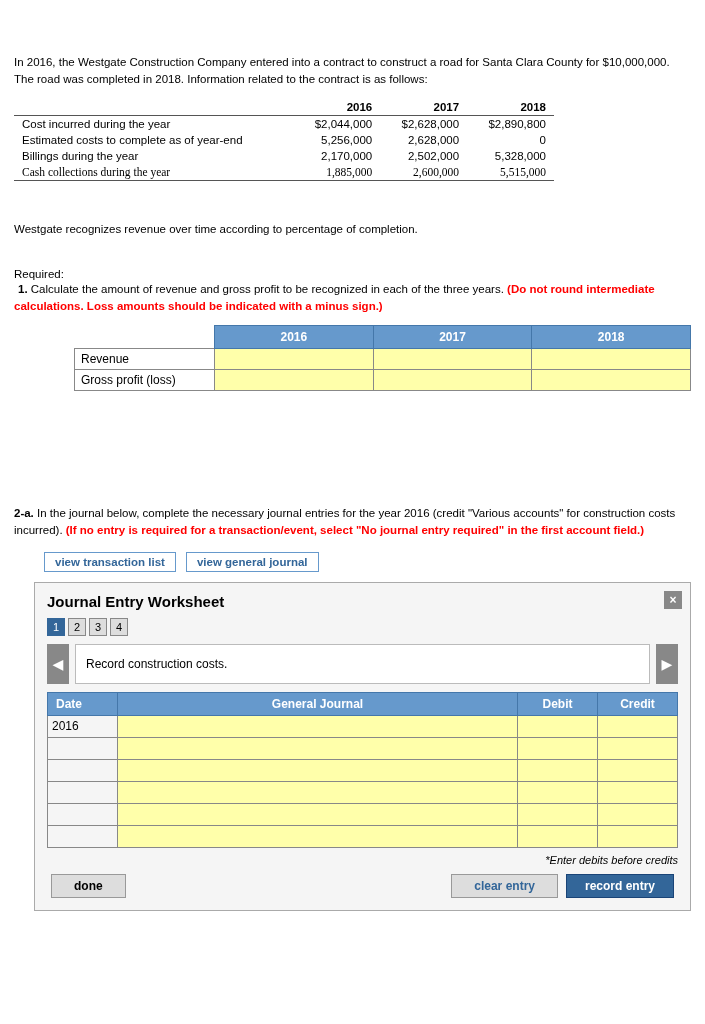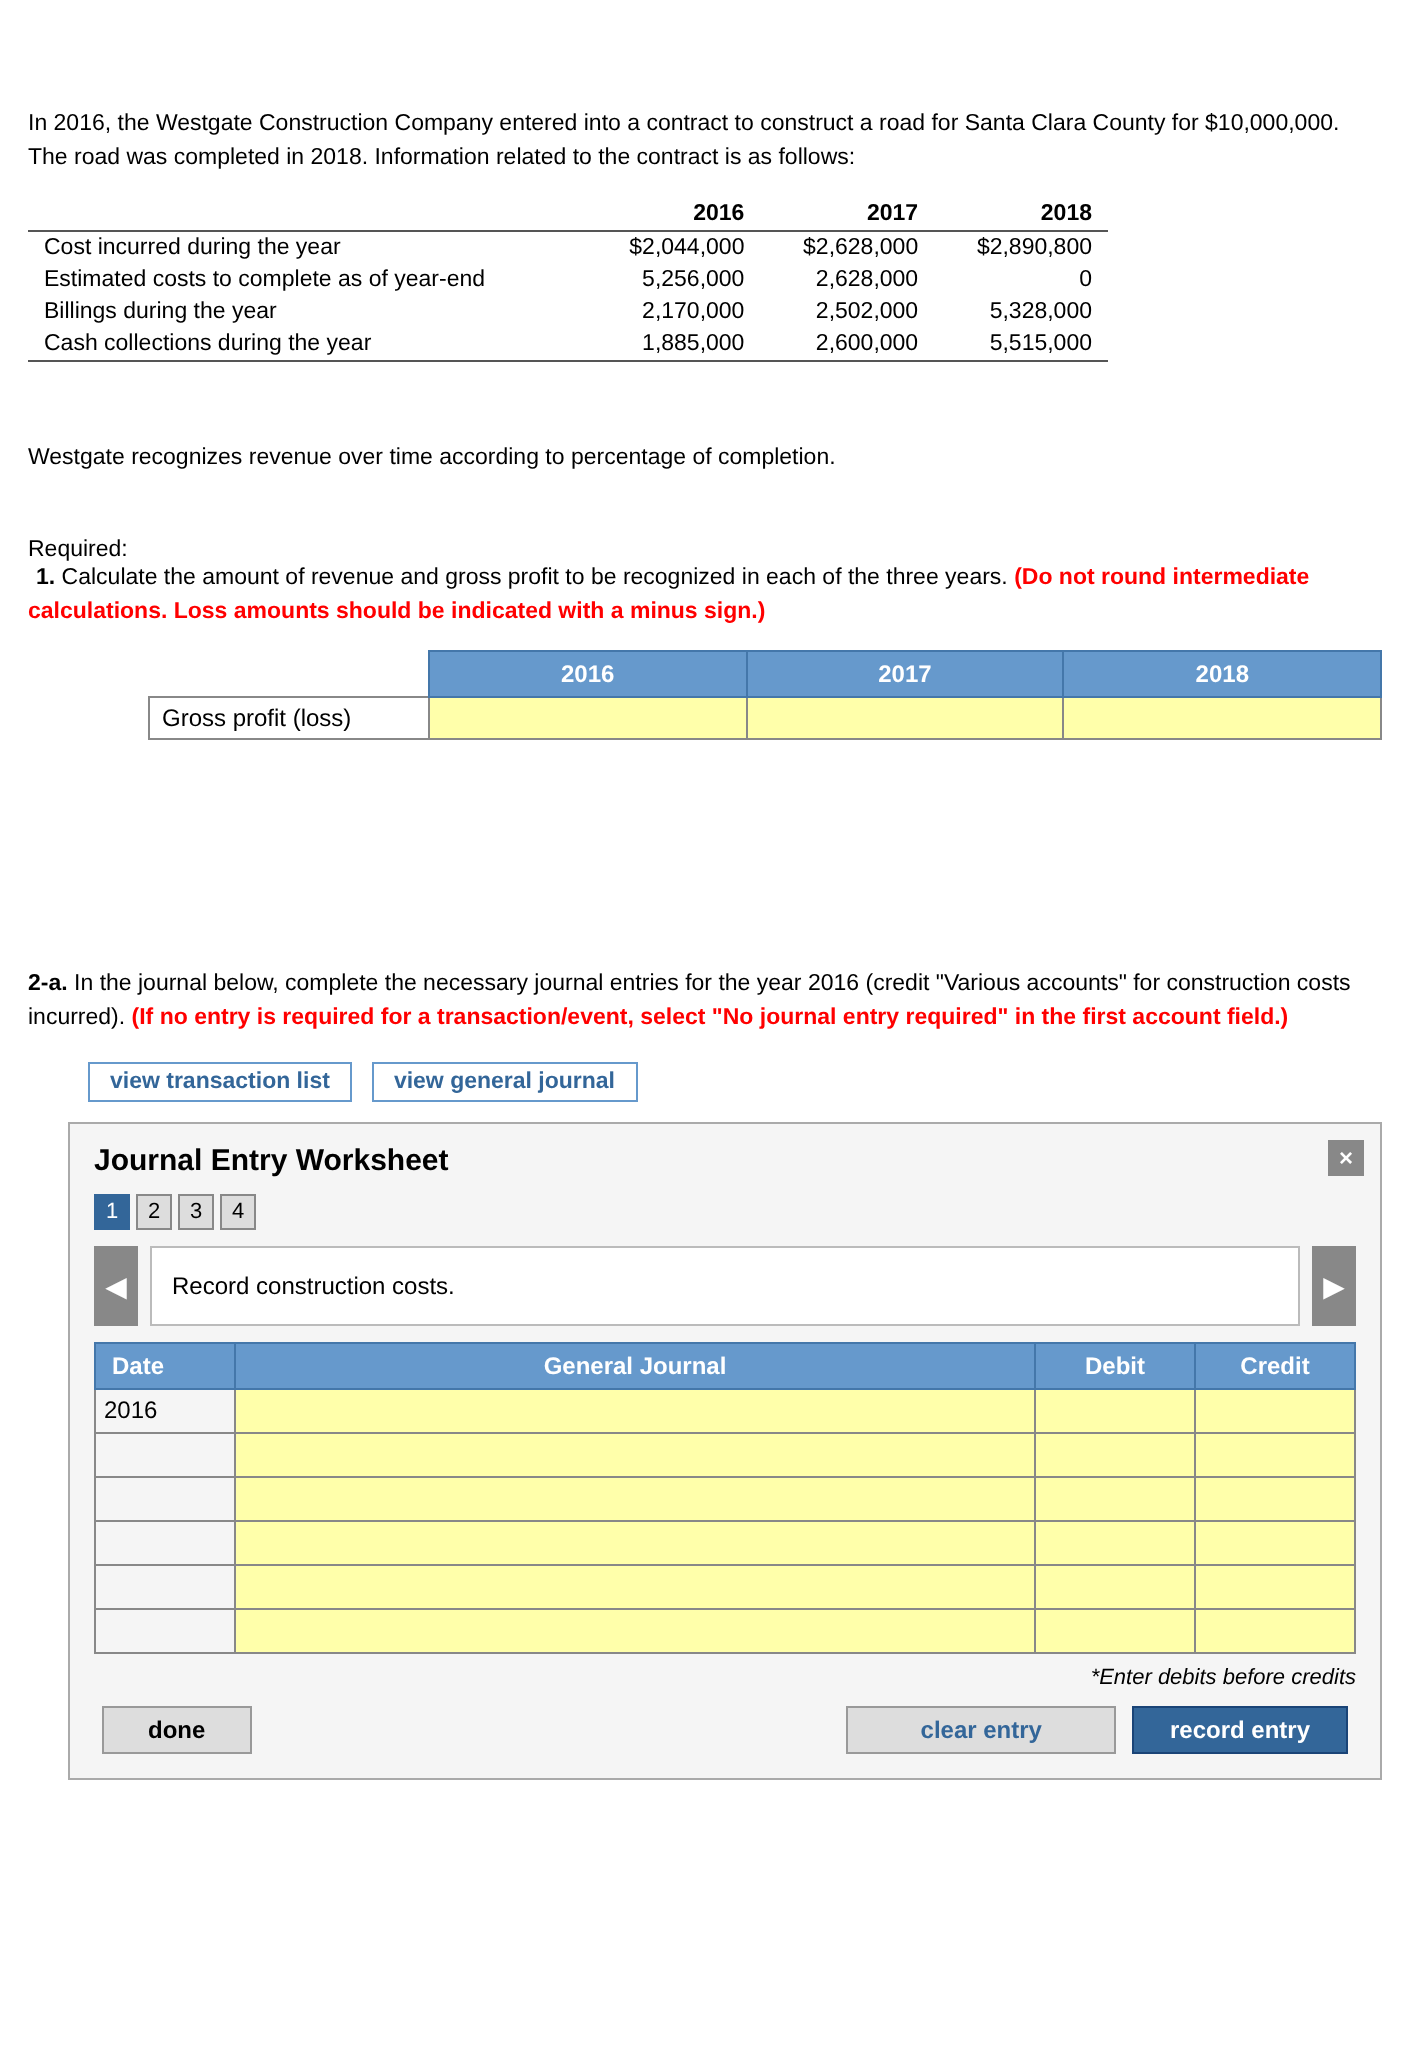--- a/index.html
+++ b/index.html
@@ -33,20 +33,21 @@
       text-align: left;
     }
     .data-table thead tr {
       border-bottom: 1px solid #555;
     }
     .data-table tbody tr:first-child td {
       border-top: 1px solid #555;
     }
     .data-table tbody tr:last-child td {
       border-bottom: 1px solid #555;
+      font-family: Liberation Serif, serif;
     }
     .note-text {
       font-size: 11.5px;
       margin: 10px 0 14px 0;
     }
     .required-section {
       margin-bottom: 10px;
     }
     .required-label {
       font-weight: normal;
@@ -251,21 +252,21 @@
       border: 1px solid #999;
       padding: 4px 22px;
       font-size: 12px;
       cursor: pointer;
       color: #000000;
       font-weight: bold;
     }
     .clear-btn {
       background: #ddd;
       border: 1px solid #999;
-      padding: 4px 36px;
+      padding: 4px 22px;
       font-size: 12px;
       cursor: pointer;
       color: #336699;
       font-weight: bold;
     }
     .record-btn {
       background: #336699;
       border: 1px solid #1a4477;
       padding: 4px 18px;
       font-size: 12px;
@@ -335,20 +336,26 @@
   <thead>
     <tr>
       <th style="background:transparent;border:none;color:#000;min-width:140px;"></th>
       <th>2016</th>
       <th>2017</th>
       <th>2018</th>
     </tr>
   </thead>
   <tbody>
     <tr>
+      <td class="label-cell">Revenue</td>
+      <td class="input-cell"><input type="text" style="width: 100%; border: none; background: transparent; font-size: 12px;"></td>
+      <td class="input-cell"><input type="text" style="width: 100%; border: none; background: transparent; font-size: 12px;"></td>
+      <td class="input-cell"><input type="text" style="width: 100%; border: none; background: transparent; font-size: 12px;"></td>
+    </tr>
+    <tr>
       <td class="label-cell">Gross profit (loss)</td>
       <td class="input-cell"><input type="text" style="width: 100%; border: none; background: transparent; font-size: 12px;"></td>
       <td class="input-cell"><input type="text" style="width: 100%; border: none; background: transparent; font-size: 12px;"></td>
       <td class="input-cell"><input type="text" style="width: 100%; border: none; background: transparent; font-size: 12px;"></td>
     </tr>
   </tbody>
 </table>
 
 <div style="height:80px;"></div>
 

